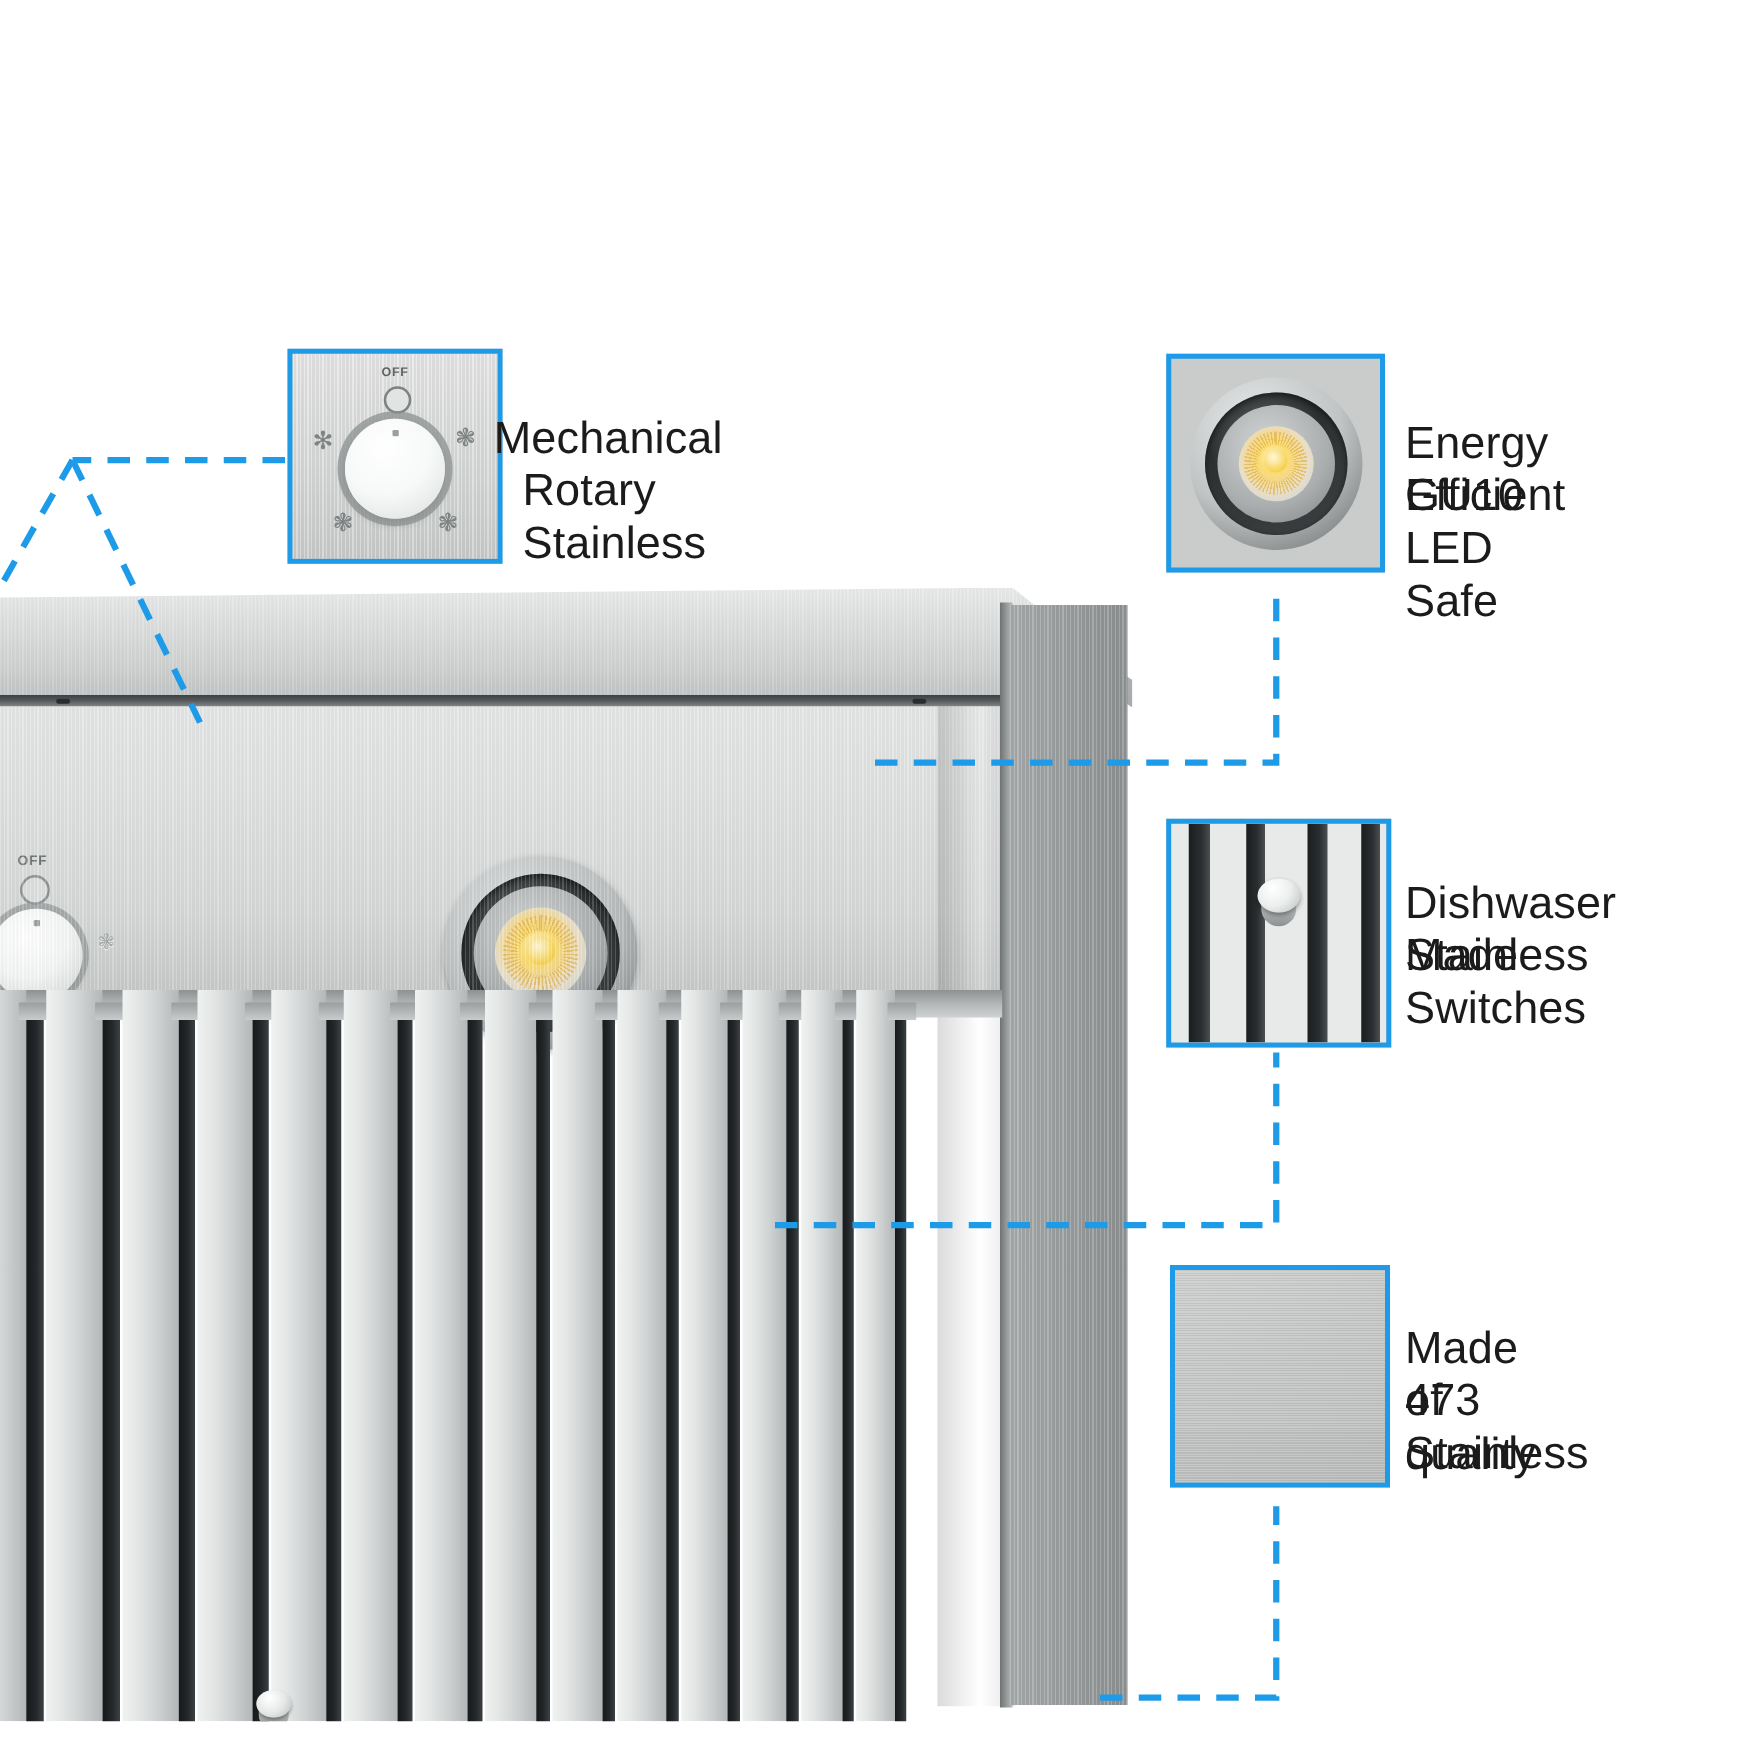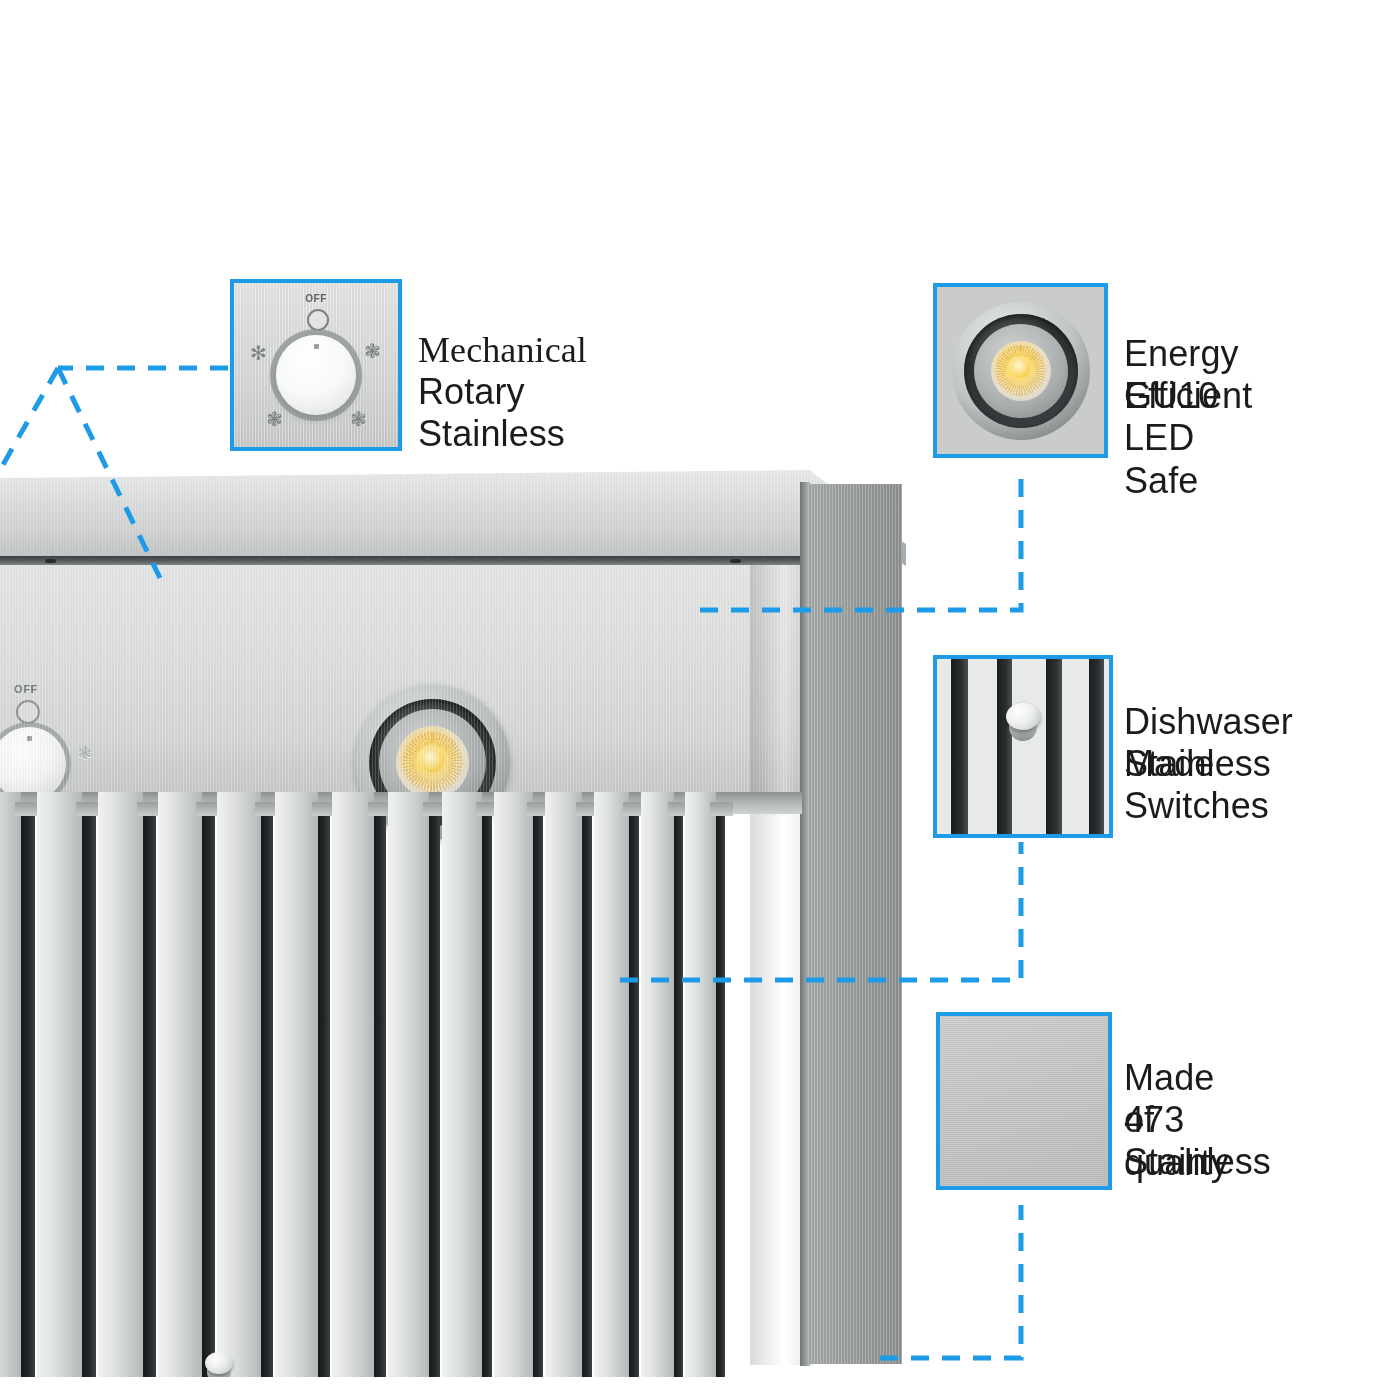--- a/index.html
+++ b/index.html
@@ -343,21 +343,21 @@
       <div class="t-off">OFF</div>
       <div class="t-offring"></div>
       <div class="t-knob">
         <span class="t-knobdot"></span>
       </div>
       <span class="t-mark" style="left:16px;top:60px;">✻</span>
       <span class="t-mark" style="left:130px;top:58px;">❃</span>
       <span class="t-mark" style="left:32px;top:126px;">❃</span>
       <span class="t-mark" style="left:116px;top:126px;">❃</span>
     </div>
-    <div class="clabel" style="left:418px;top:329px;font-family:Liberation Serif, serif;">Mechanical</div>
+    <div class="clabel" style="left:395px;top:329px;">Mechanical</div>
     <div class="clabel" style="left:418px;top:371px;">Rotary Stainless</div>
   </div>
 
   <div class="callout">
     <div class="cbox" style="left:933px;top:283px;width:175px;height:175px;">
       <div class="t-led">
         <div class="led-r2" style="left:12px;top:12px;right:12px;bottom:12px;">
           <div class="led-r3">
             <div class="led-glow">
               <div class="led-core"></div>

